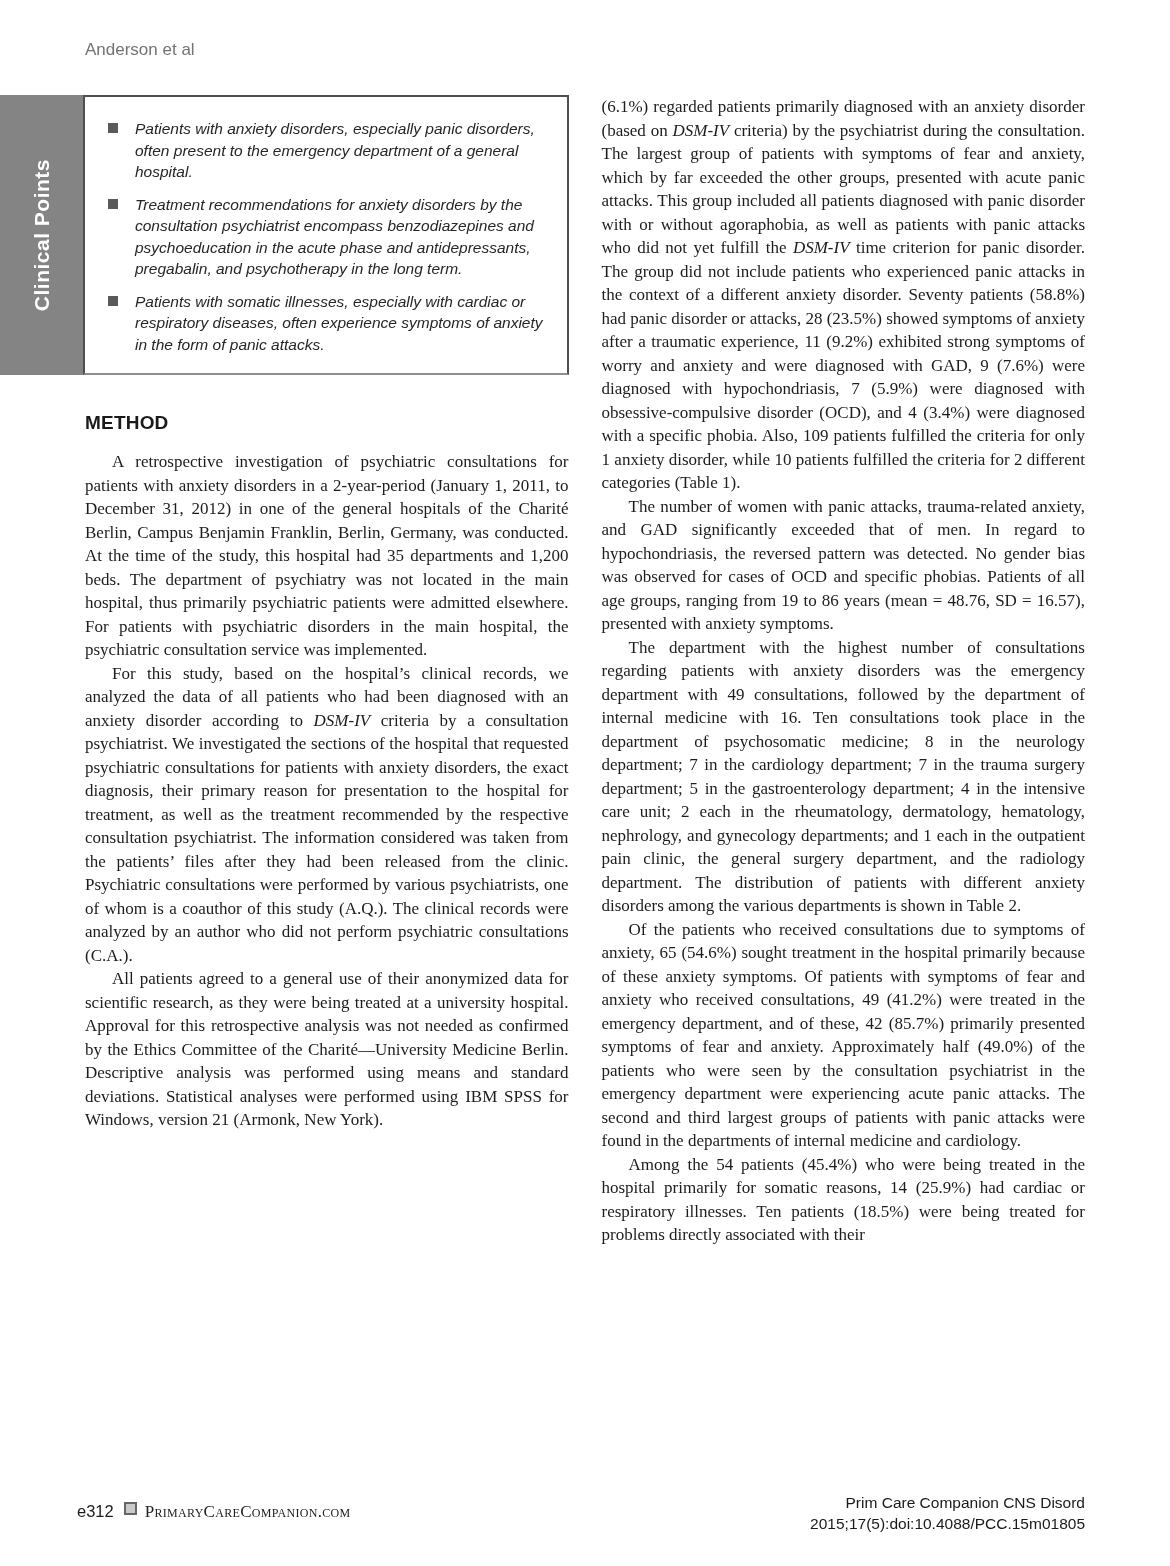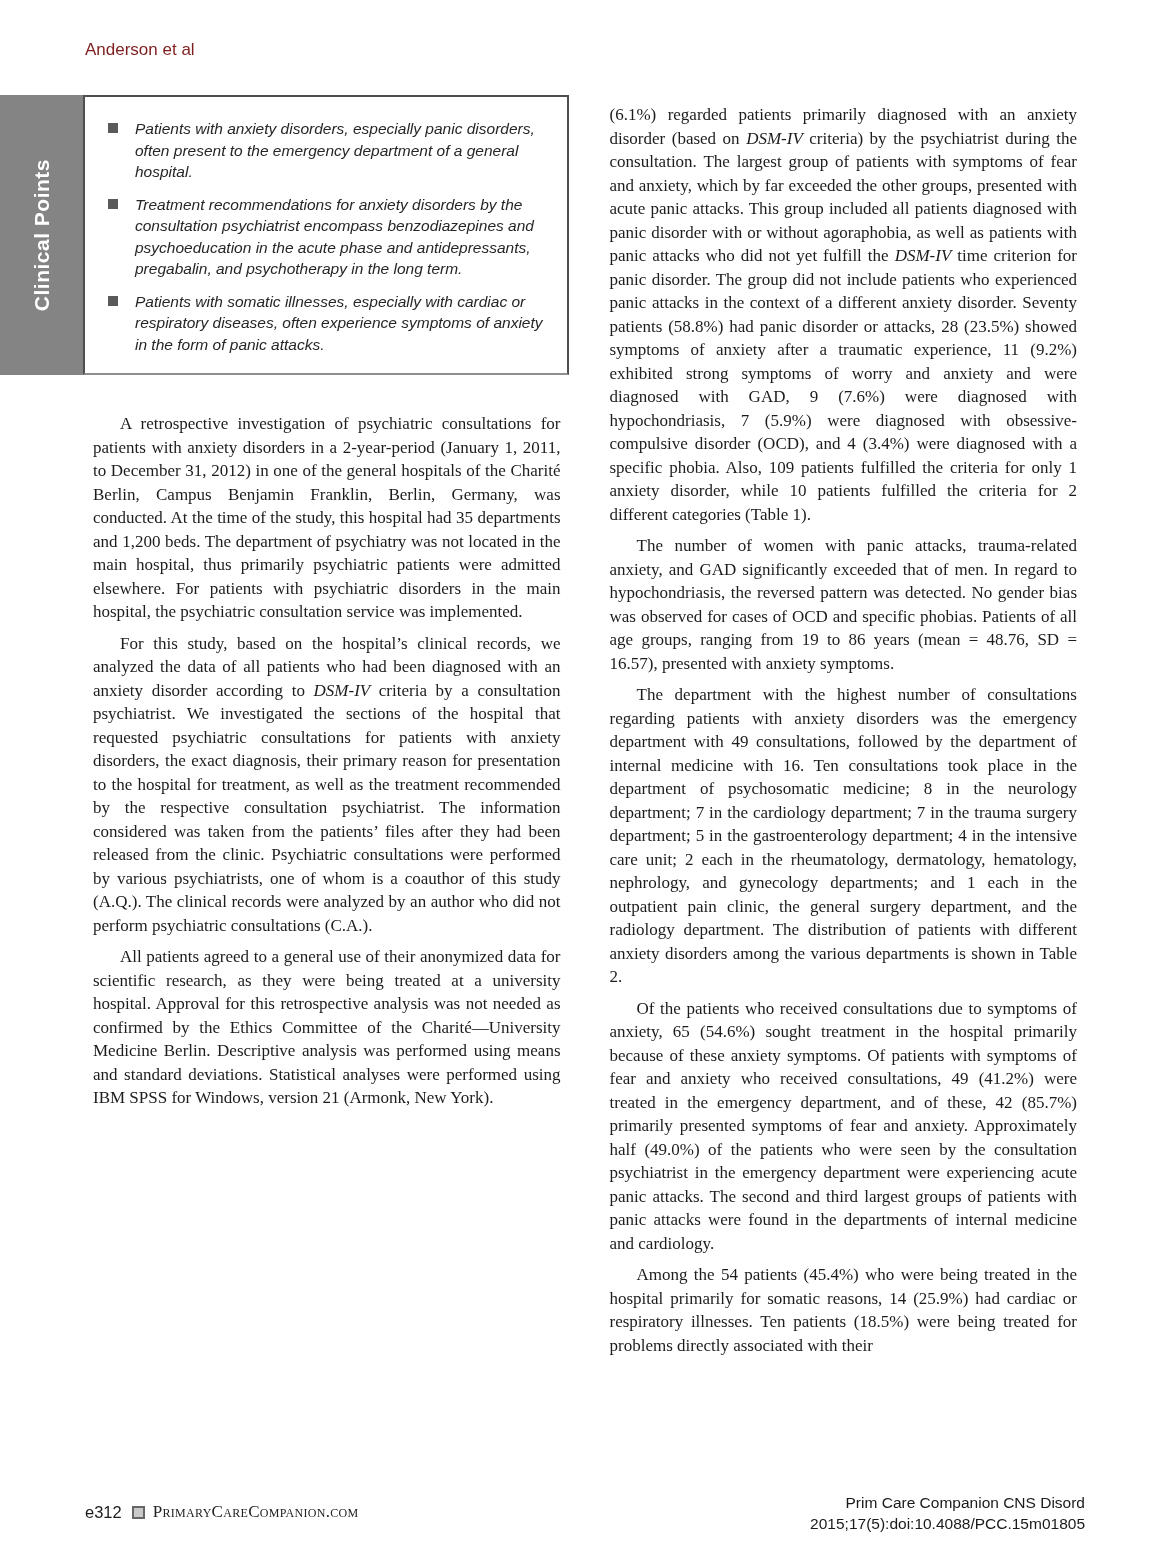--- a/index.html
+++ b/index.html
@@ -7,29 +7,29 @@
     position:relative;
     width:1170px;height:1566px;
     background:#ffffff;
     overflow:hidden;
     font-family:"Liberation Serif", serif;
     color:#1c1c1c;
   }
   .running-head{
     position:absolute;top:40px;left:85px;
     font-family:"Liberation Sans", sans-serif;
-    font-size:17px;color:#7f1d1d;
+    font-size:17px;color:#737373;
   }
   .content{
     position:absolute;top:95px;left:85px;width:1000px;
     display:grid;grid-template-columns:1fr 1fr;column-gap:33px;
     align-items:start;
   }
   .body-para{
-    margin:8px;
+    margin:0;
     font-size:17px;line-height:23.5px;
     text-align:justify;
     hyphens:none;
     color:#1c1c1c;
   }
   .body-para.indent{text-indent:27px;}
   .section-heading{
     margin:31px 0 16px 0;
     font-family:"Liberation Sans", sans-serif;
     font-size:19px;font-weight:700;color:#1a1a1a;
@@ -72,22 +72,22 @@
     text-align:left;
   }
   .cp-item:last-child{margin-bottom:0;}
   .cp-bullet{
     flex:0 0 10px;width:10px;height:10px;
     background:#5a5a5a;
     margin:5px 17px 0 2px;
   }
   
   .footer-left{
-    position:absolute;left:85px;bottom:44px;
-    display:flex;align-items:center;
+    position:absolute;left:77px;bottom:44px;
+    display:flex;align-items:flex-start;
     font-size:17px;color:#1c1c1c;
   }
   .footer-page{
     font-family:"Liberation Sans", sans-serif;
     font-size:16.5px;
   }
   .footer-bullet{
     display:inline-block;width:9px;height:9px;
     background:#c9c9c9;border:2px solid #666666;
     margin:0 8px 0 10px;
@@ -130,20 +130,21 @@
                 <span>Treatment recommendations for anxiety disorders by the consultation psychiatrist encompass benzodiazepines and psychoeducation in the acute phase and antidepressants, pregabalin, and psychotherapy in the long term.</span>
               </li>
               <li class="cp-item">
                 <span class="cp-bullet"></span>
                 <span>Patients with somatic illnesses, especially with cardiac or respiratory diseases, often experience symptoms of anxiety in the form of panic attacks.</span>
               </li>
             </ul>
         </div>
       </div>
       <div id="left-blocks">
+          <h2 class="section-heading">METHOD</h2>
           <p class="body-para indent">A retrospective investigation of psychiatric consultations for patients with anxiety disorders in a 2-year-period (January 1, 2011, to December 31, 2012) in one of the general hospitals of the Charité Berlin, Campus Benjamin Franklin, Berlin, Germany, was conducted. At the time of the study, this hospital had 35 departments and 1,200 beds. The department of psychiatry was not located in the main hospital, thus primarily psychiatric patients were admitted elsewhere. For patients with psychiatric disorders in the main hospital, the psychiatric consultation service was implemented.</p>
           <p class="body-para indent">For this study, based on the hospital’s clinical records, we analyzed the data of all patients who had been diagnosed with an anxiety disorder according to <i>DSM-IV</i> criteria by a consultation psychiatrist. We investigated the sections of the hospital that requested psychiatric consultations for patients with anxiety disorders, the exact diagnosis, their primary reason for presentation to the hospital for treatment, as well as the treatment recommended by the respective consultation psychiatrist. The information considered was taken from the patients’ files after they had been released from the clinic. Psychiatric consultations were performed by various psychiatrists, one of whom is a coauthor of this study (A.Q.). The clinical records were analyzed by an author who did not perform psychiatric consultations (C.A.).</p>
           <p class="body-para indent">All patients agreed to a general use of their anonymized data for scientific research, as they were being treated at a university hospital. Approval for this retrospective analysis was not needed as confirmed by the Ethics Committee of the Charité—University Medicine Berlin. Descriptive analysis was performed using means and standard deviations. Statistical analyses were performed using IBM SPSS for Windows, version 21 (Armonk, New York).</p>
         </div>
     </div>
 
     <div class="col-right">
       <div id="right-blocks">
           <p class="body-para">(6.1%) regarded patients primarily diagnosed with an anxiety disorder (based on <i>DSM-IV</i> criteria) by the psychiatrist during the consultation. The largest group of patients with symptoms of fear and anxiety, which by far exceeded the other groups, presented with acute panic attacks. This group included all patients diagnosed with panic disorder with or without agoraphobia, as well as patients with panic attacks who did not yet fulfill the <i>DSM-IV</i> time criterion for panic disorder. The group did not include patients who experienced panic attacks in the context of a different anxiety disorder. Seventy patients (58.8%) had panic disorder or attacks, 28 (23.5%) showed symptoms of anxiety after a traumatic experience, 11 (9.2%) exhibited strong symptoms of worry and anxiety and were diagnosed with GAD, 9 (7.6%) were diagnosed with hypochondriasis, 7 (5.9%) were diagnosed with obsessive-compulsive disorder (OCD), and 4 (3.4%) were diagnosed with a specific phobia. Also, 109 patients fulfilled the criteria for only 1 anxiety disorder, while 10 patients fulfilled the criteria for 2 different categories (Table 1).</p>
           <p class="body-para indent">The number of women with panic attacks, trauma-related anxiety, and GAD significantly exceeded that of men. In regard to hypochondriasis, the reversed pattern was detected. No gender bias was observed for cases of OCD and specific phobias. Patients of all age groups, ranging from 19 to 86 years (mean = 48.76, SD = 16.57), presented with anxiety symptoms.</p>

